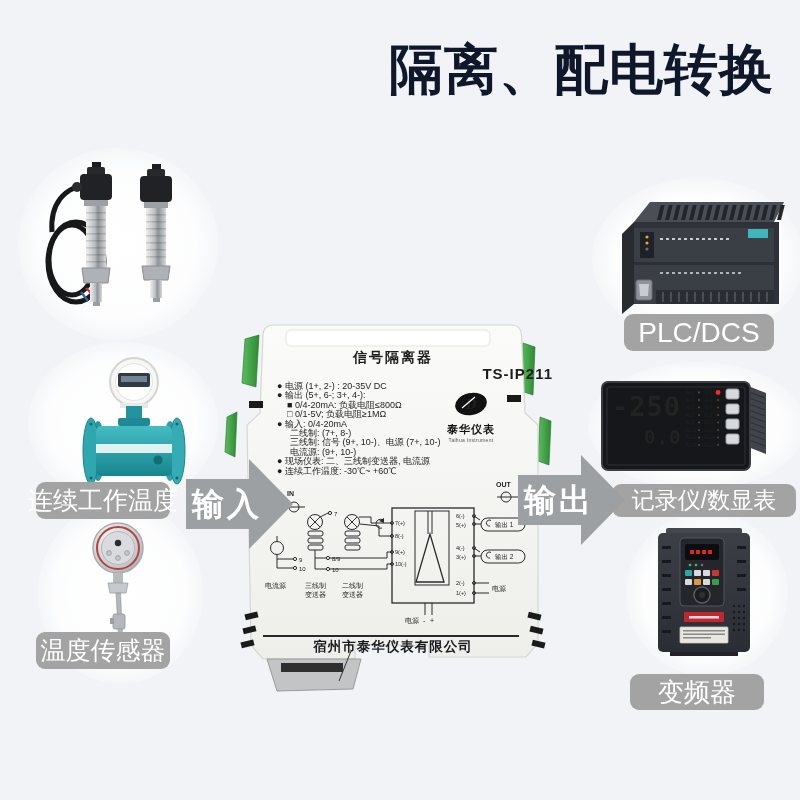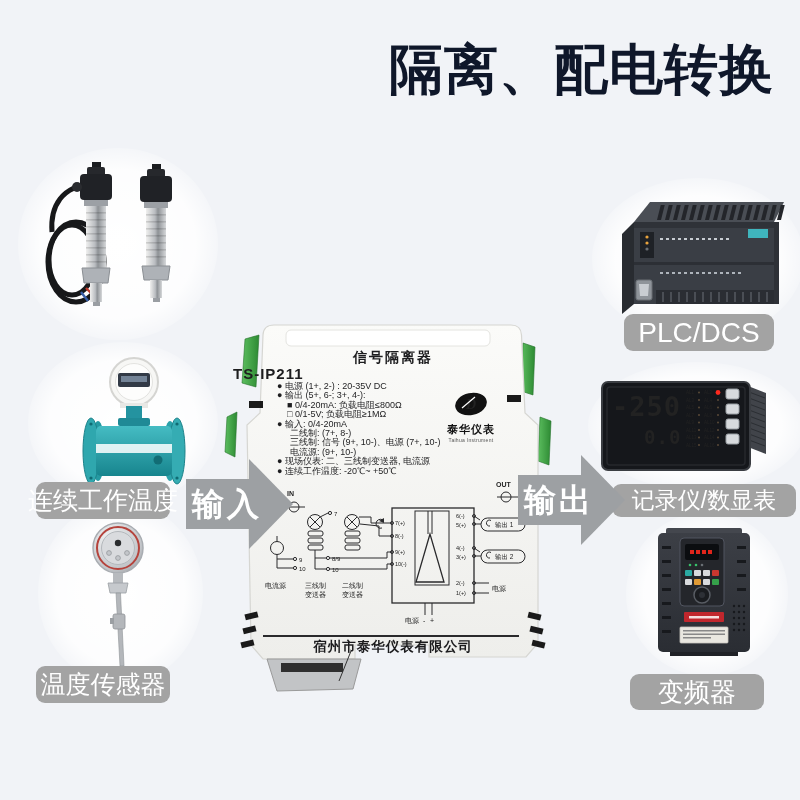--- a/index.html
+++ b/index.html
@@ -16,21 +16,21 @@
   .arrow{position:absolute;z-index:5;}
   .abody{position:absolute;left:0;top:20px;width:64px;height:50px;background:#9da0a3;}
   .ahead{position:absolute;left:63px;top:0;width:0;height:0;
          border-left:44px solid #9da0a3;border-top:45px solid transparent;border-bottom:45px solid transparent;}
   .atext{position:absolute;left:6px;top:26px;font-size:32px;line-height:38px;color:#fff;
          font-weight:bold;letter-spacing:3px;z-index:2;white-space:nowrap;}
   .module{position:absolute;left:233px;top:313px;width:320px;height:395px;z-index:1;}
   .module svg.shell{position:absolute;left:0;top:0;overflow:visible;}
   .mname{position:absolute;left:0;top:36px;width:320px;text-align:center;
          font-size:14px;font-weight:bold;color:#1d1d1f;letter-spacing:2px;}
-  .mmodel{position:absolute;left:0;top:52px;width:320px;text-align:left;
+  .mmodel{position:absolute;left:0;top:52px;width:320px;text-align:right;
           font-size:15px;font-weight:bold;color:#1d1d1f;letter-spacing:1px;}
   .specs{position:absolute;left:44px;top:69px;width:236px;font-size:9px;line-height:9.4px;
          color:#1d1d1f;font-weight:400;}
   .specs div{white-space:nowrap;}
   .specs .in1{padding-left:10px;}
   .specs .in2{padding-left:13px;}
   .logo{position:absolute;left:212px;top:78px;width:52px;text-align:center;}
   .logocn{font-size:11px;font-weight:bold;color:#111;letter-spacing:1px;margin-top:1px;}
   .logoen{font-size:5px;color:#555;letter-spacing:.3px;}
   .company{position:absolute;left:22px;top:325px;width:276px;text-align:center;
@@ -165,21 +165,21 @@
       <circle cx="43" cy="39" r="2.4" fill="#c3c6ca" stroke="#96999d" stroke-width="0.8"></circle>
       <circle cx="61" cy="39" r="2.4" fill="#c3c6ca" stroke="#96999d" stroke-width="0.8"></circle>
       <circle cx="52" cy="44" r="2.4" fill="#c3c6ca" stroke="#96999d" stroke-width="0.8"></circle>
       <rect x="47" y="59" width="10" height="10" fill="#b7babe"></rect>
       <polygon points="42,69 62,69 60,79 44,79" fill="#c6c9cd" stroke="#9b9fa3" stroke-width="0.8"></polygon>
       <polygon points="50,79 54.5,79 58,152 54,152" fill="#b4b7bb" stroke="#8f9397" stroke-width="0.6"></polygon>
       <rect x="47" y="100" width="12" height="15" rx="2" fill="#b4b7bb" stroke="#8f9397" stroke-width="0.8"></rect>
       <rect x="44" y="104" width="4" height="6" fill="#9b9fa3"></rect>
     </svg>
   </div>
-  <div class="plabel" style="left:36px;top:666px;width:134px;height:37px;font-size:25px;">温度传感器</div>
+  <div class="plabel" style="left:36px;top:632px;width:134px;height:37px;font-size:25px;">温度传感器</div>
 
   <div class="prod" style="left:606px;top:192px;">
     <svg width="185" height="135" viewBox="0 0 185 135">
       <polygon points="28,30 44,10 178,10 168,30" fill="#4a4e55"></polygon>
       <g fill="#23252a" transform="skewX(-14)">
         <rect x="58" y="13" width="4" height="15"></rect>
           <rect x="66" y="13" width="4" height="15"></rect>
         <rect x="74" y="13" width="4" height="15"></rect>
           <rect x="82" y="13" width="4" height="15"></rect>
         <rect x="90" y="13" width="4" height="15"></rect>
@@ -445,21 +445,21 @@
     <div class="specs">
       <div>● 电源 (1+, 2-) : 20-35V  DC</div>
       <div>● 输出 (5+, 6-; 3+, 4-):</div>
       <div class="in1">■ 0/4-20mA: 负载电阻≤800Ω</div>
       <div class="in1">□ 0/1-5V;    负载电阻≥1MΩ</div>
       <div>● 输入: 0/4-20mA</div>
       <div class="in2">二线制: (7+, 8-)</div>
       <div class="in2">三线制: 信号 (9+, 10-)、电源 (7+, 10-)</div>
       <div class="in2">电流源: (9+, 10-)</div>
       <div>● 现场仪表: 二、三线制变送器, 电流源</div>
-      <div>● 连续工作温度: -20℃~ +50℃</div>
+      <div>● 连续工作温度: -30℃~ +60℃</div>
     </div>
 
     <div class="logo">
       <svg width="52" height="26" viewBox="0 0 52 26">
         <ellipse cx="26" cy="13" rx="16" ry="11" fill="#111" transform="rotate(-12 26 13)"></ellipse>
         <text x="26" y="18" text-anchor="middle" font-size="14" font-style="italic" font-weight="bold" fill="#fff" font-family="Liberation Serif, serif">D</text>
         <line x1="17" y1="17" x2="30" y2="6" stroke="#fff" stroke-width="1.2"></line>
       </svg>
       <div class="logocn">泰华仪表</div>
       <div class="logoen">Taihua Instrument</div>

